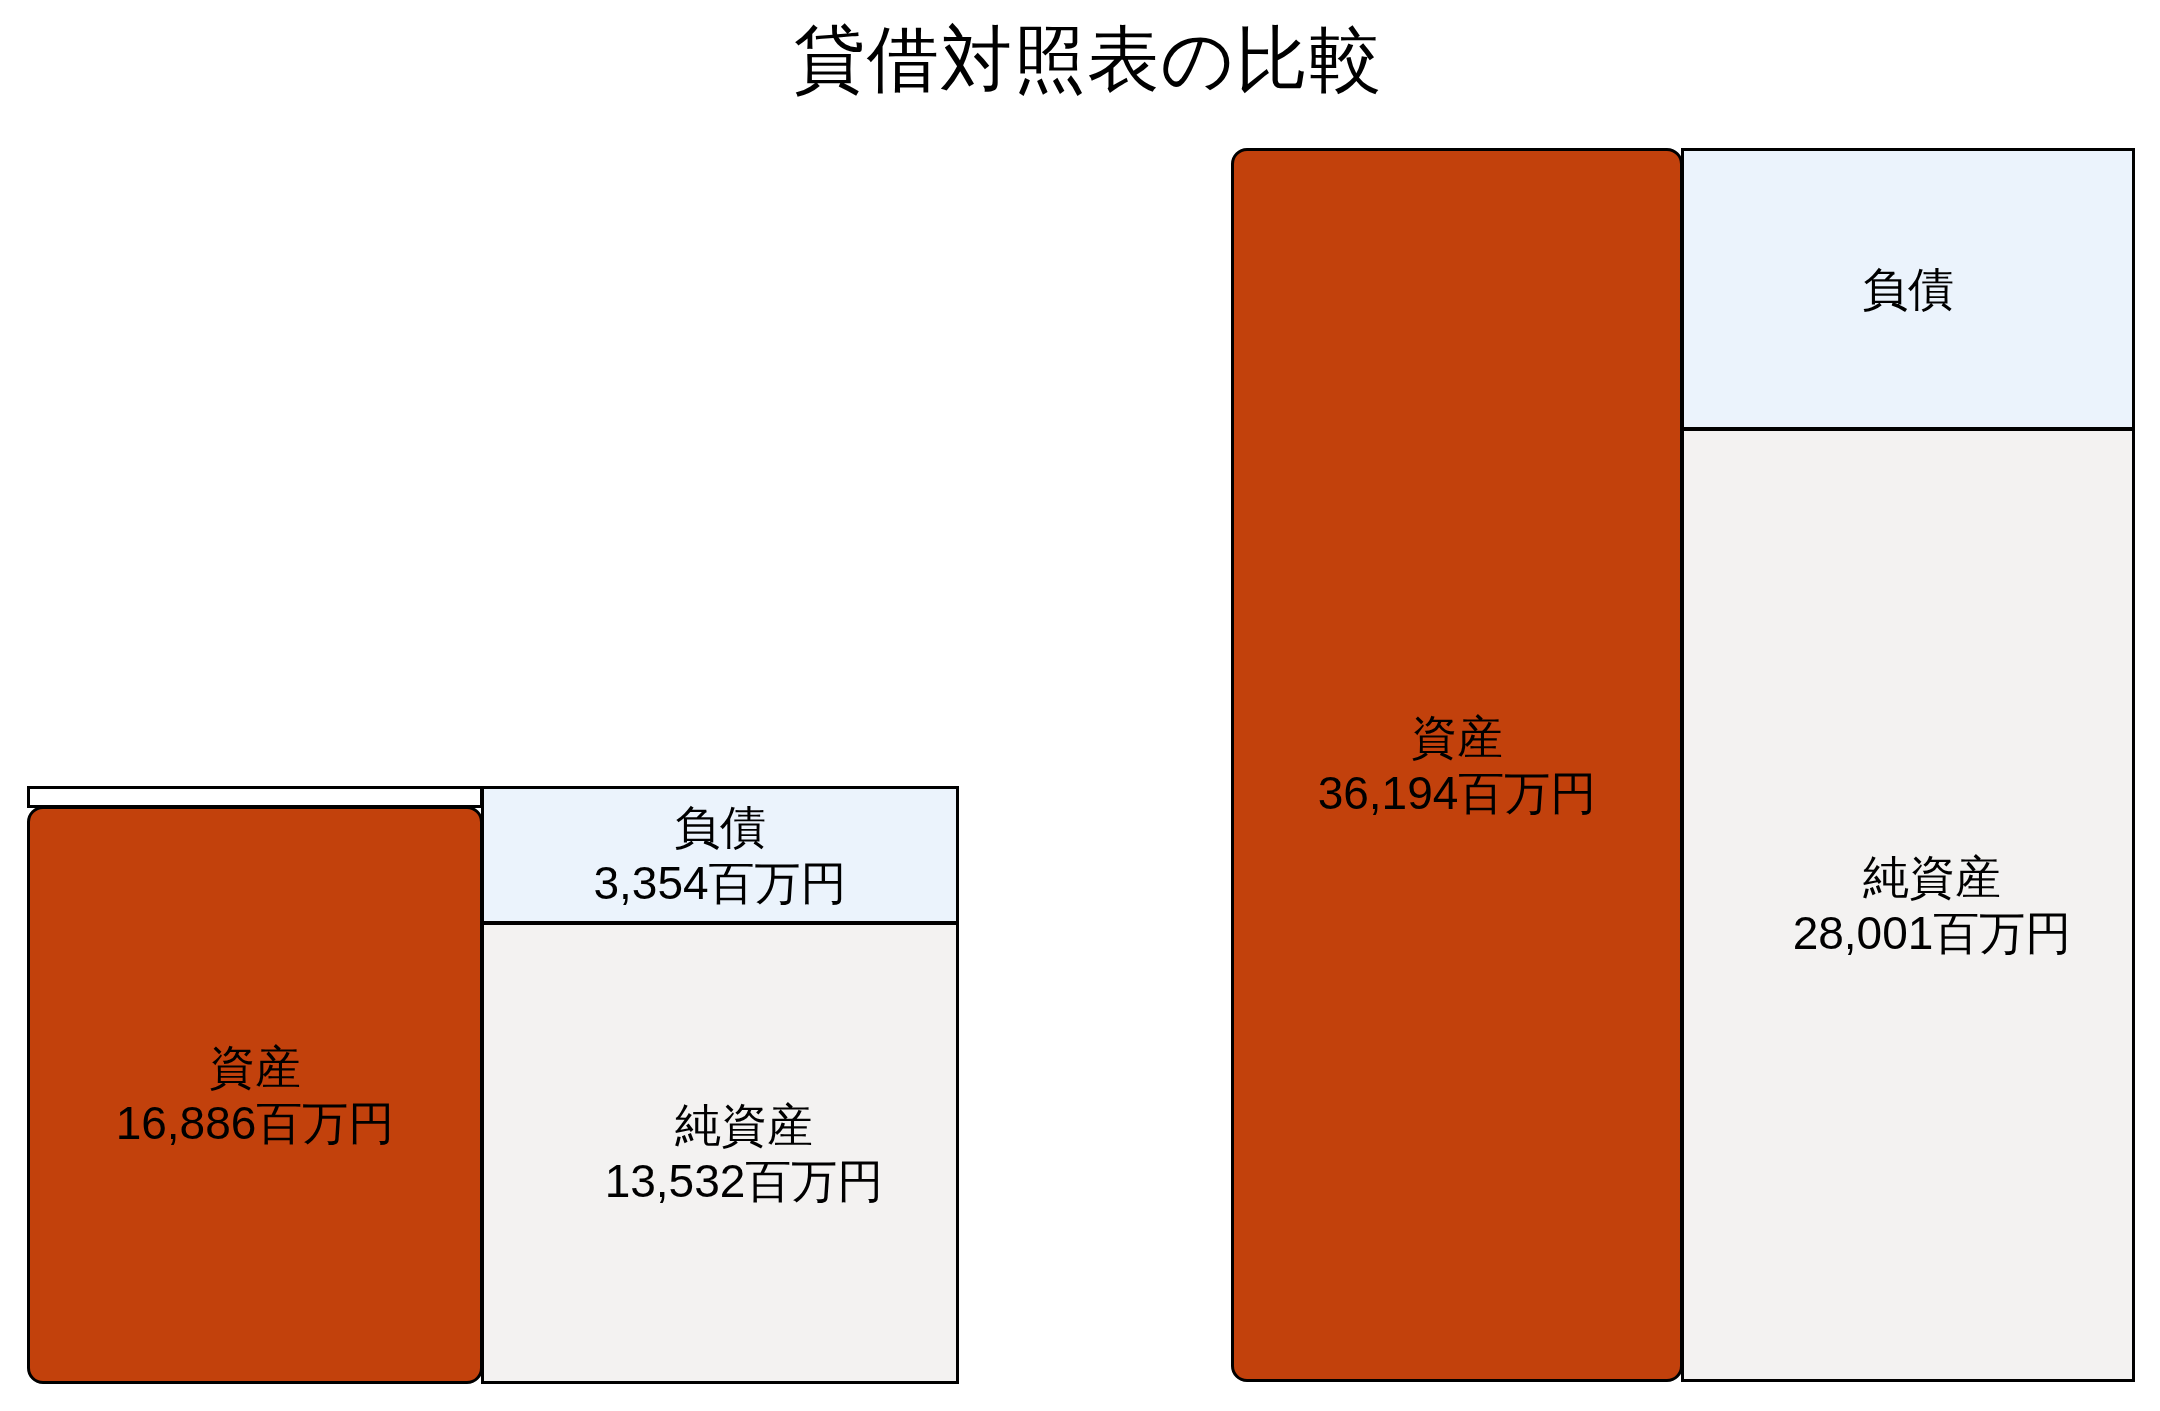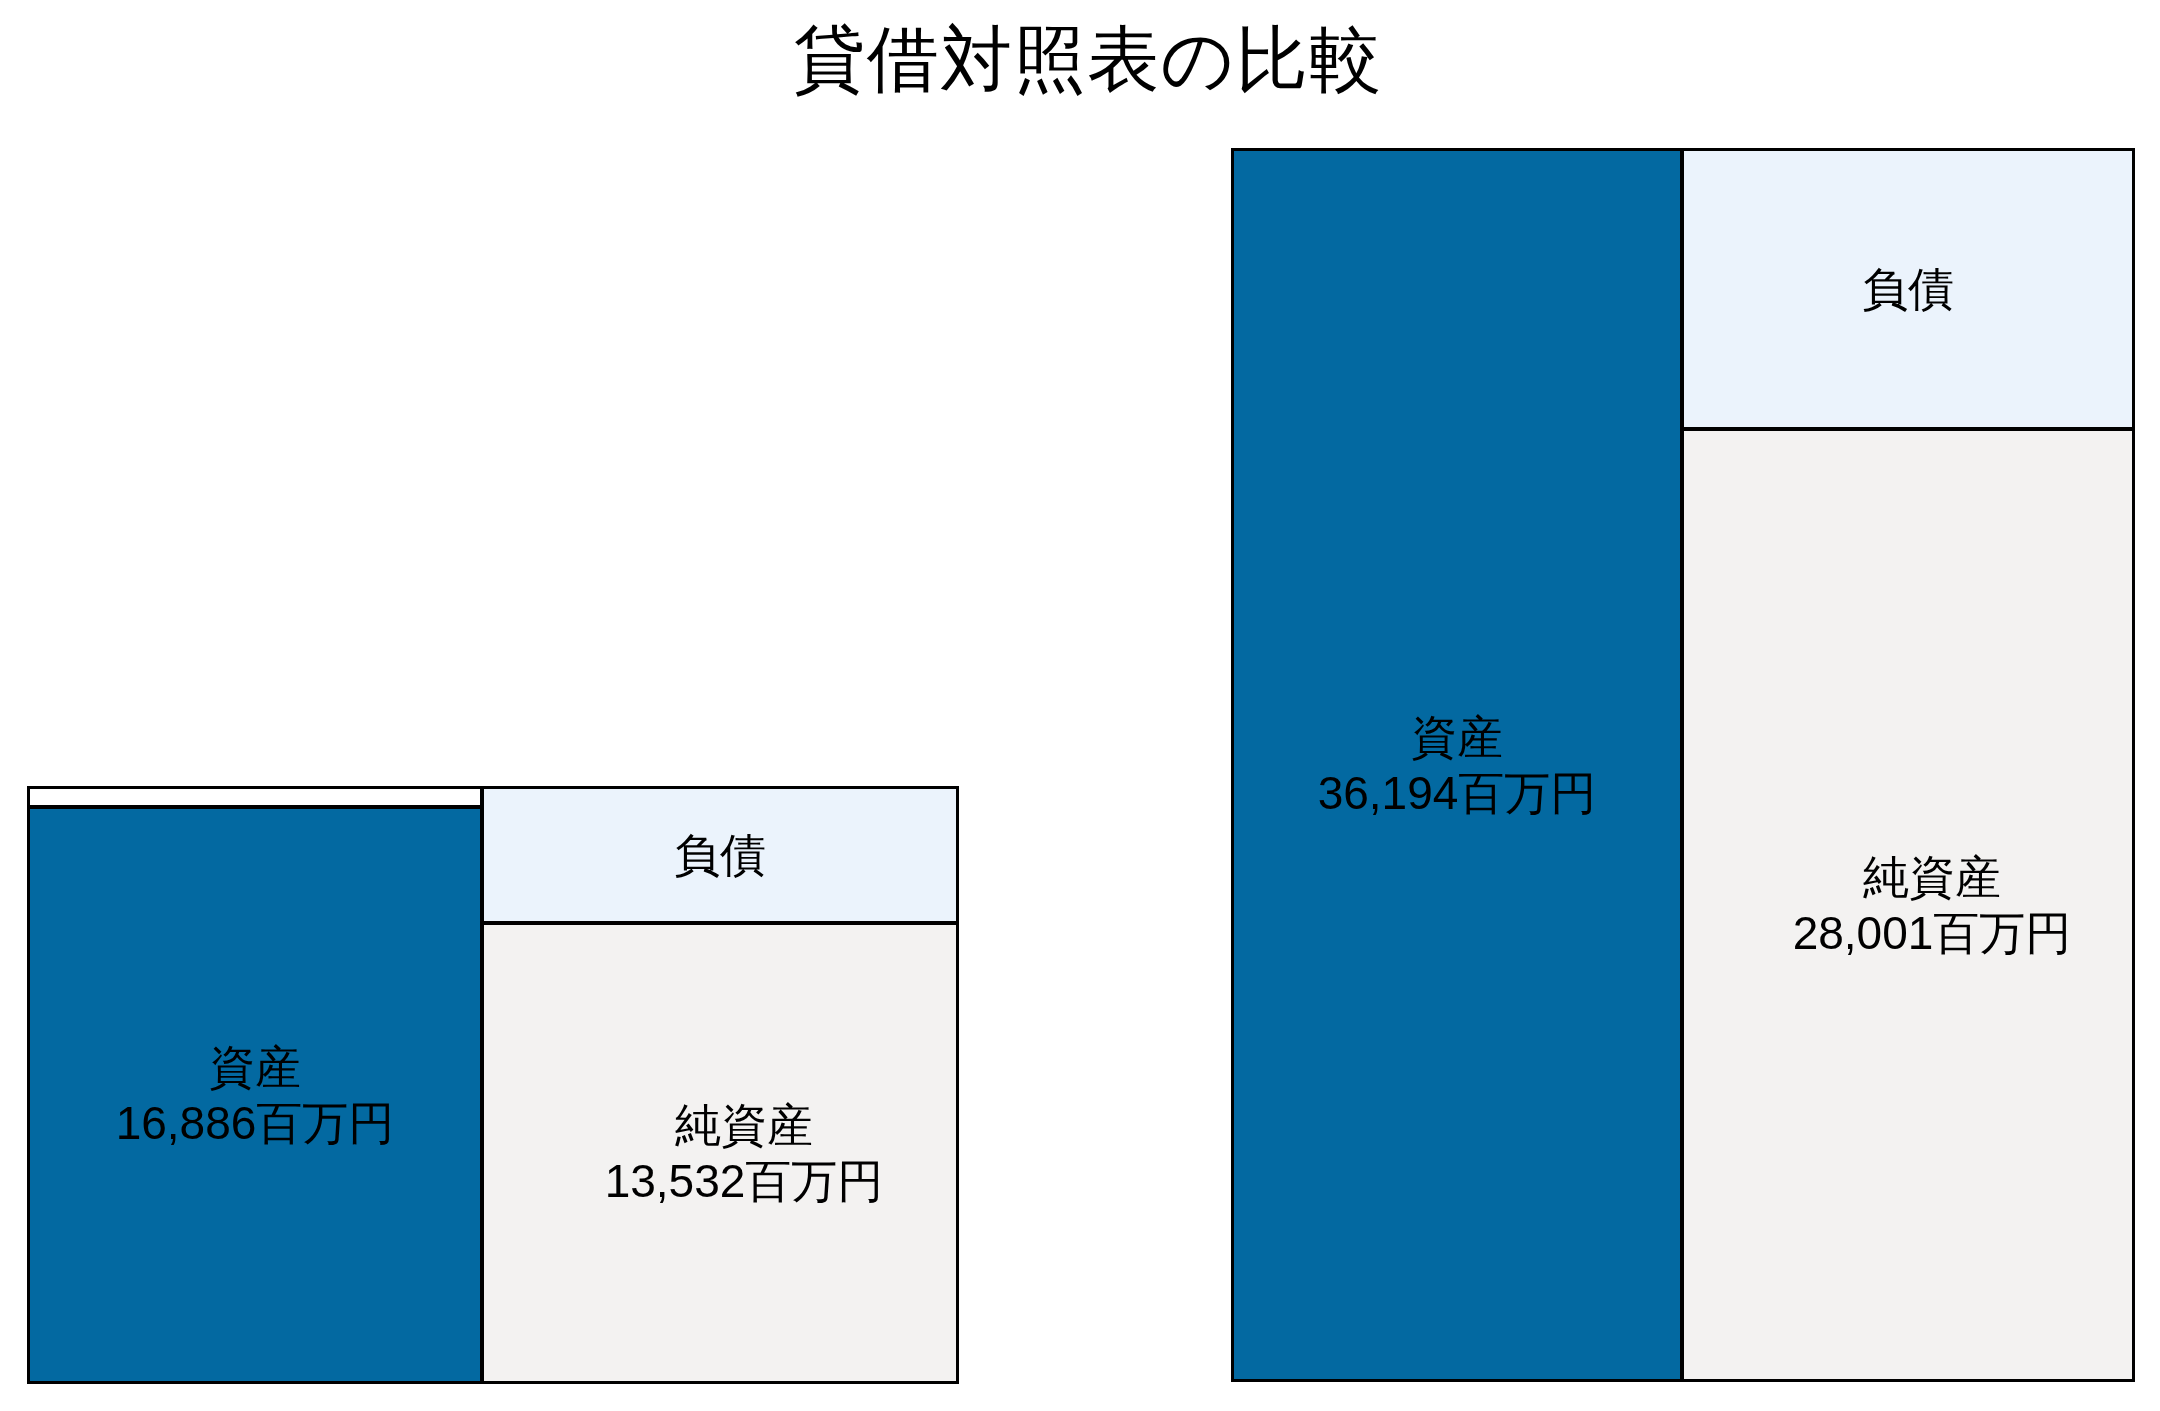--- a/index.html
+++ b/index.html
@@ -48,21 +48,21 @@
     align-items: center;
     justify-content: center;
     text-align: center;
     overflow: hidden;
   }
   .bs-seg .seg-text {
     font-size: 46px;
     line-height: 1.22;
     white-space: nowrap;
   }
-  .seg-assets     { background: #0369a1; }
+  .seg-assets     { background: #c2410c; border-radius: 16px; }
   .seg-liab       { background: #ebf3fc; }
   .seg-equity     { background: #f3f2f1; padding-left: 48px; }
   .seg-blank      { background: #ffffff; }
 
   
   #bs-left  { left: 27px;  top: 786px; width: 932px;  height: 598px; }
   #bs-left  .left-col  { left: 0;    top: 0;   width: 456px; height: 598px; }
   #bs-left  .right-col { left: 454px;top: 0;   width: 478px; height: 598px; }
   #bs-left  .lseg-blank  { left: 0; top: 0;   width: 456px; height: 22px; }
   #bs-left  .lseg-assets { left: 0; top: 20px;width: 456px; height: 578px; }
@@ -98,20 +98,21 @@
           <div class="seg-text">16,886百万円</div>
         </div>
       </div>
     </div>
 
     <div class="bs-col right-col">
 
       <div class="bs-seg seg-liab lseg-liab">
         <div>
           <div class="seg-text">負債</div>
+          <div class="seg-text">3,354百万円</div>
         </div>
       </div>
 
       <div class="bs-seg seg-equity lseg-equity">
         <div>
           <div class="seg-text">純資産</div>
           <div class="seg-text">13,532百万円</div>
         </div>
       </div>
     </div>

